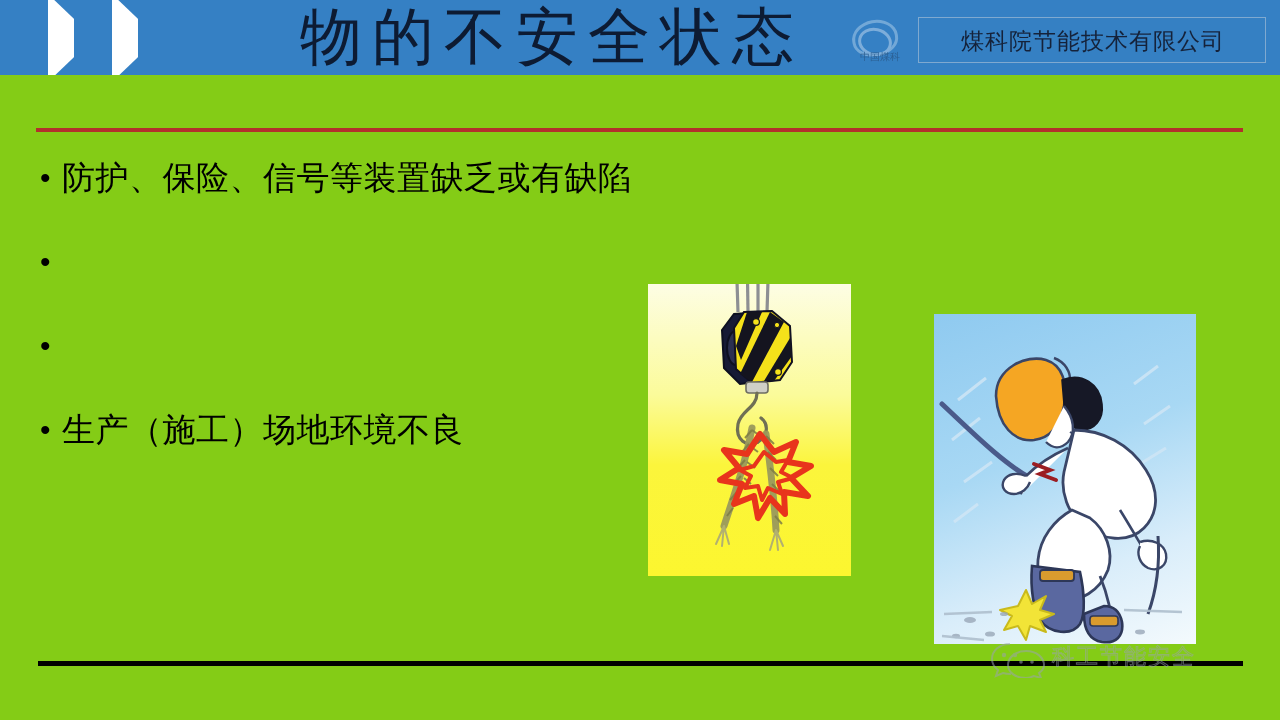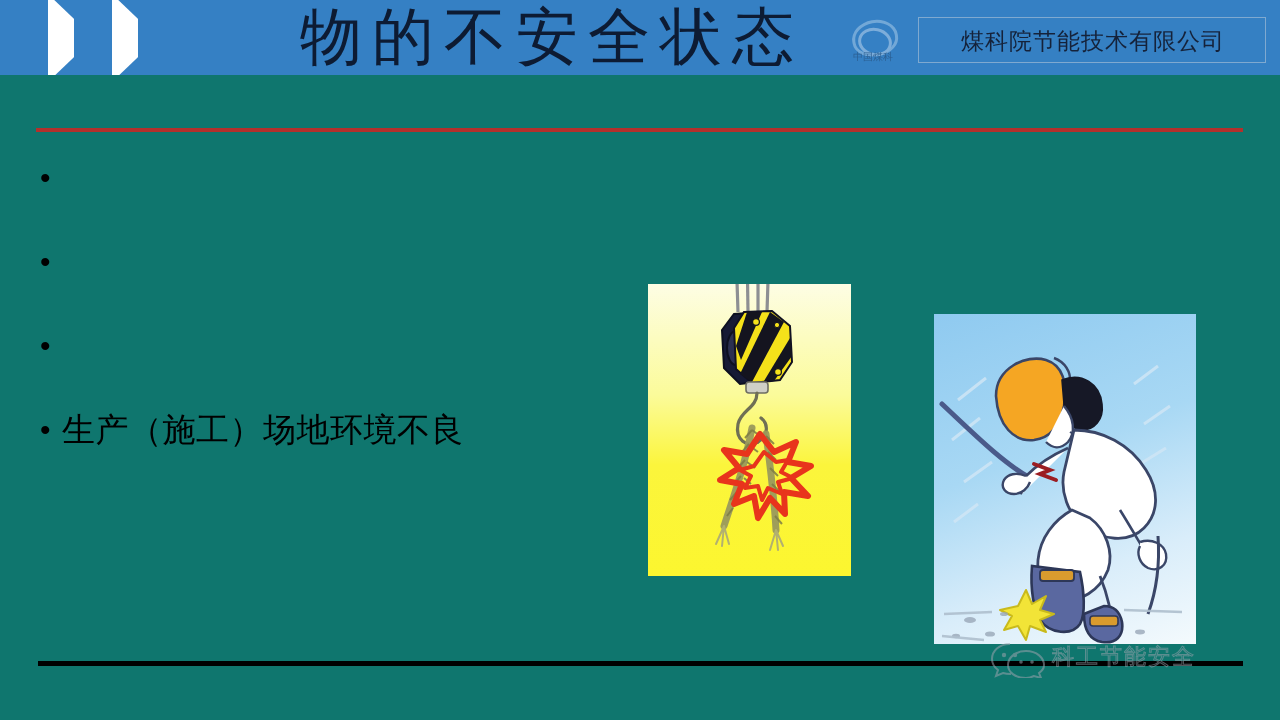--- a/index.html
+++ b/index.html
@@ -3,21 +3,21 @@
 <meta charset="utf-8">
 <style>
   html,body{margin:0;padding:0;}
   body{
     width:1280px;height:720px;
     background:#ffffff;
     font-family:"Liberation Sans","DejaVu Sans",sans-serif;
     overflow:hidden;
     position:relative;
   }
-  .slide{position:relative;width:1280px;height:720px;background:#0f766e;overflow:hidden;}
+  .slide{position:relative;width:1280px;height:720px;background:#84cc16;overflow:hidden;}
 
   
   .header{
     position:absolute;left:0;top:0;width:1280px;height:75px;
     background:#3580c4;
     overflow:hidden;
   }
   .chev{
     position:absolute;top:-6px;
     width:0;height:0;
@@ -58,21 +58,21 @@
     border:3px solid #cfe4f5;border-radius:50% 50% 45% 45%;
     transform:rotate(-10deg);
   }
   .header-logo .ring2{
     position:absolute;left:12px;top:10px;width:28px;height:22px;
     border:3px solid #e8f2fb;border-radius:50%;
     transform:rotate(12deg);
   }
   .header-logo .wtext{
     position:absolute;left:0;top:32px;width:54px;
-    font-size:10px;color:#1b2b45;text-align:center;letter-spacing:0px;
+    font-size:10px;color:#1b2b45;text-align:right;letter-spacing:0px;
     font-family:"Liberation Sans",sans-serif;
   }
 
   .company-box{
     position:absolute;left:918px;top:17px;
     width:348px;height:46px;
     border:1px solid #7fa9d0;
     background:rgba(56,128,196,0.15);
     box-sizing:border-box;
   }
@@ -168,20 +168,21 @@
       <div class="company-name">煤科院节能技术有限公司</div>
     </div>
   </div>
 
   <div class="red-rule"></div>
 
   <div class="bullets">
 
     <div class="bullet-row">
       <div class="bullet-dot">•</div>
+      <div class="bullet-text">防护、保险、信号等装置缺乏或有缺陷</div>
     </div>
 
     <div class="bullet-row">
       <div class="bullet-dot">•</div>
     </div>
 
     <div class="bullet-row">
       <div class="bullet-dot">•</div>
     </div>
 

